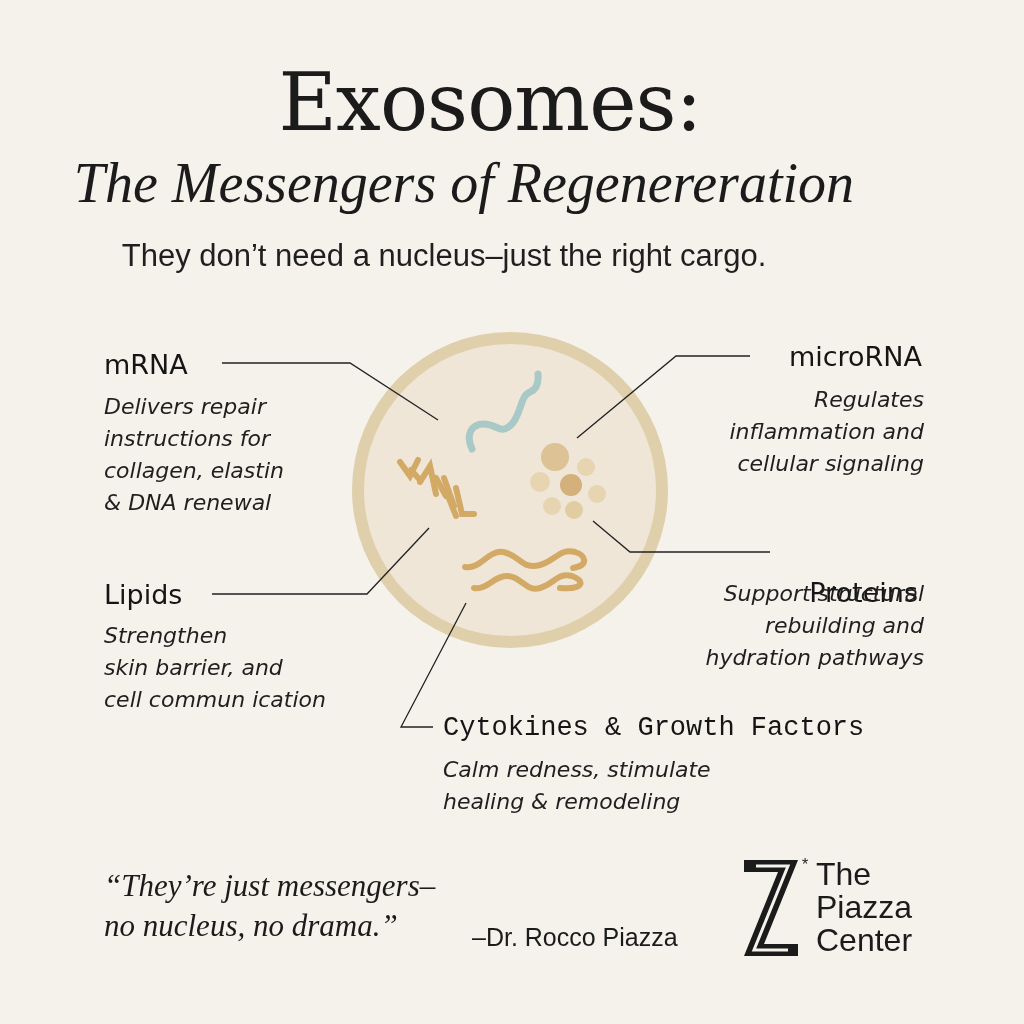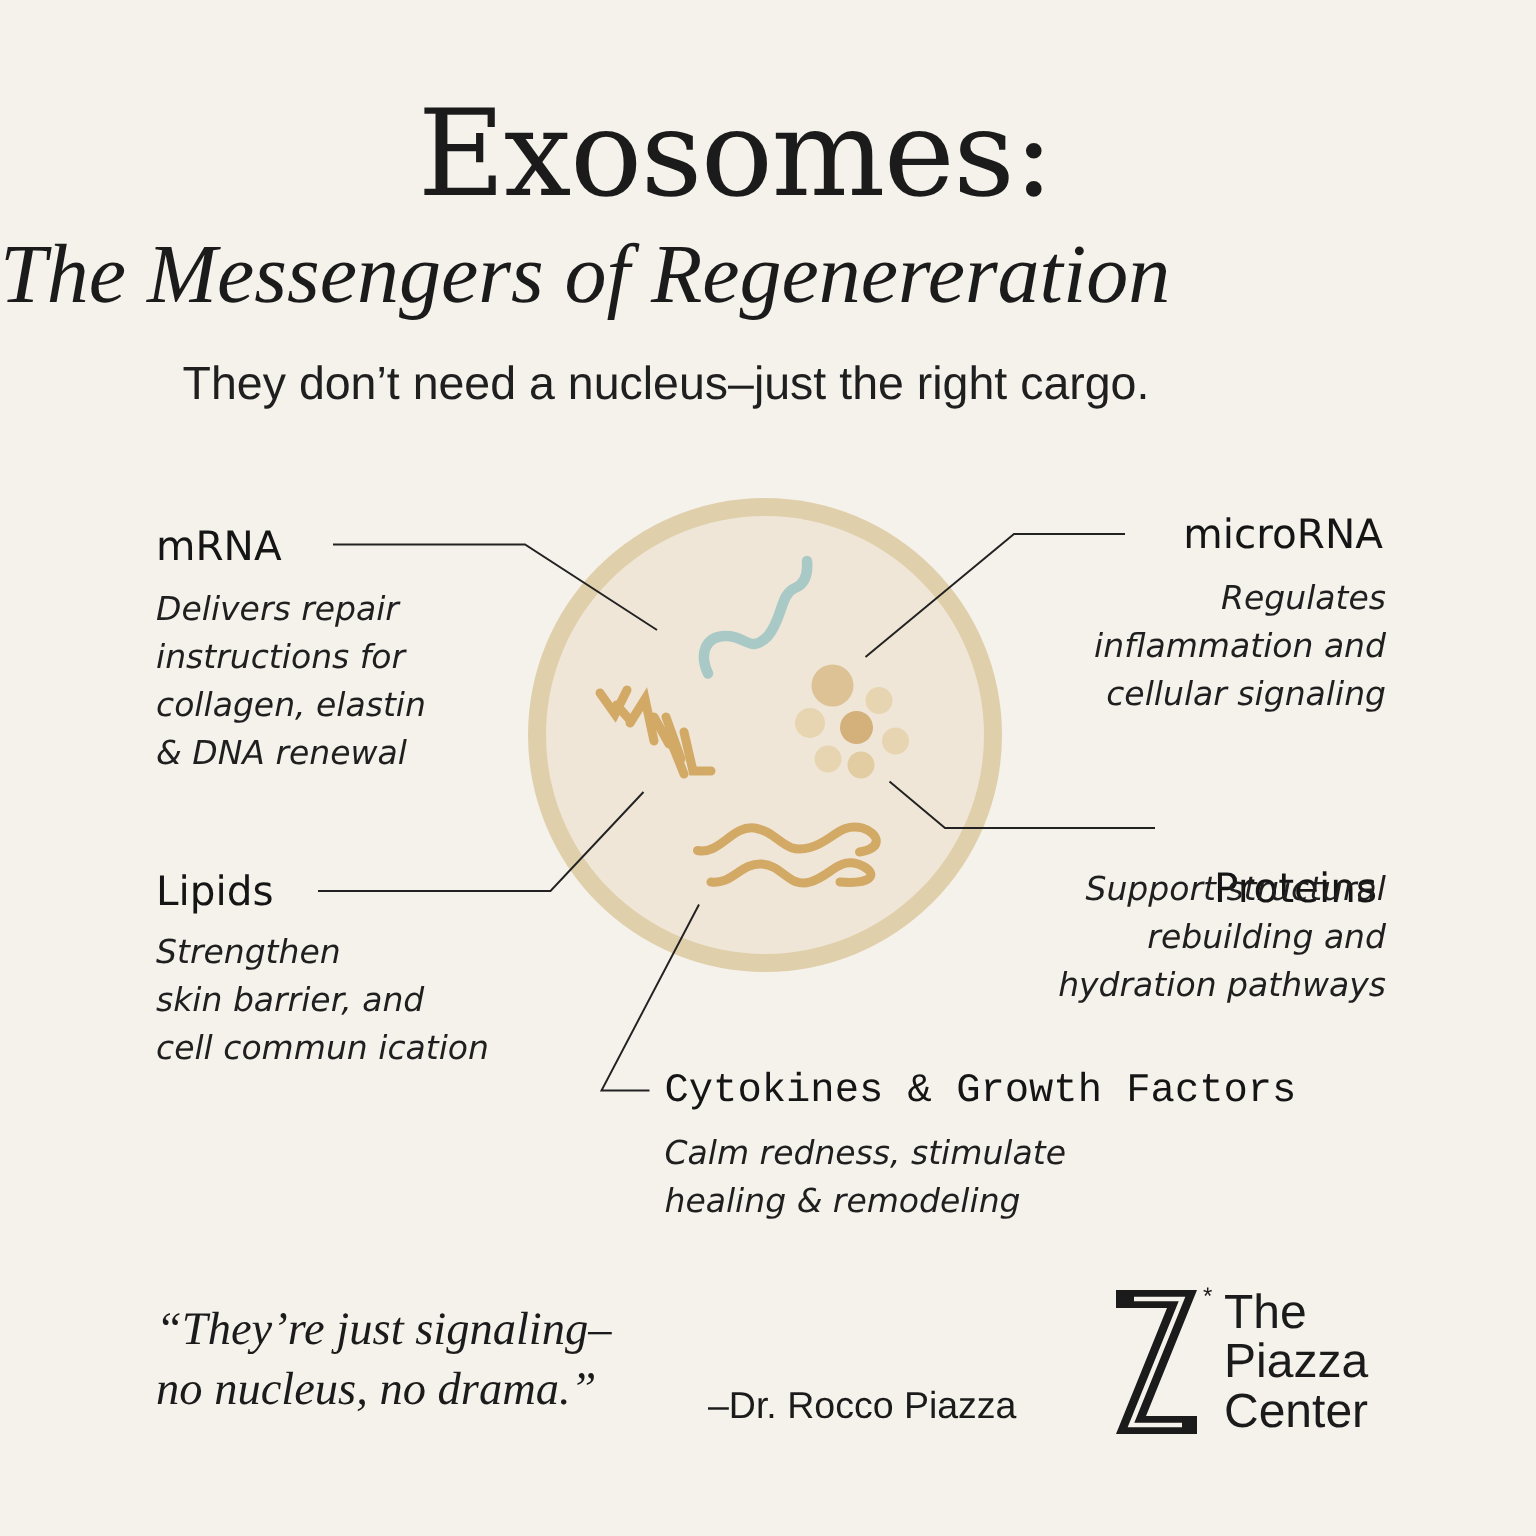--- a/index.html
+++ b/index.html
@@ -1,19 +1,19 @@
 <!DOCTYPE html>
 <html><head>
 <meta charset="utf-8">
 <style>
   html, body { margin:0; padding:0; }
   body { width:1024px; height:1024px; background:#f5f2ec; position:relative; overflow:hidden; color:#1a1a1a; }
   .abs { position:absolute; }
   .title { left:0; width:924px; top:58px; text-align:center; font-family:"DejaVu Serif","Liberation Serif",serif; font-size:80px; line-height:90px; letter-spacing:-1px; color:#1b1b1b;margin-left:28px; }
-  .subtitle { left:0; width:854px; top:150px; text-align:left; font-family:"Liberation Serif",serif; font-style:italic; font-size:56px; line-height:66px; color:#1b1b1b; }
+  .subtitle { left:0; width:854px; top:150px; text-align:right; font-family:"Liberation Serif",serif; font-style:italic; font-size:56px; line-height:66px; color:#1b1b1b; }
   .tagline { left:0; width:888px; top:236px; text-align:center; font-family:"Liberation Sans",sans-serif; font-size:31px; line-height:40px; color:#1f1f1f; }
   .label { font-family:"DejaVu Sans","Liberation Sans",sans-serif; font-size:27px; line-height:34px; color:#151515; font-weight:500; white-space:nowrap; }
   .desc { font-family:"DejaVu Sans","Liberation Sans",sans-serif; font-size:22px; line-height:32px; color:#1f1f1f; white-space:pre-line;font-style:italic; }
   .right { text-align:right; }
   svg.diagram { position:absolute; left:0; top:0; }
   .quote { left:104px; top:866px; font-family:"Liberation Serif",serif; font-style:italic; font-size:31px; line-height:40px; color:#1b1b1b; white-space:pre-line; }
   .author { left:472px; top:920px; font-family:"Liberation Sans",sans-serif; font-size:25px; line-height:34px; color:#1b1b1b; }
   .brand { left:816px; top:858px; font-family:"Liberation Sans",sans-serif; font-size:32px; line-height:33px; color:#1b1b1b; white-space:pre-line; }
 </style>
 </head>
@@ -84,21 +84,21 @@
 
 <div class="abs label" style="left:104px; top:578px;">Lipids</div>
 <div class="abs desc" style="left:104px; top:620px;">Strengthen
 skin barrier, and
 cell commun ication</div>
 
 <div class="abs label" style="left:443px; top:711px;font-family:Liberation Mono, monospace;">Cytokines &amp; Growth Factors</div>
 <div class="abs desc" style="left:443px; top:754px;">Calm redness, stimulate
 healing &amp; remodeling</div>
 
-<div class="abs quote">“They’re just signaling–
+<div class="abs quote">“They’re just messengers–
 no nucleus, no drama.”</div>
 <div class="abs author">–Dr. Rocco Piazza</div>
 
 <svg class="abs" style="left:742px; top:858px;" width="64" height="100" viewBox="0 0 64 100">
   <path d="M2 2 H56 L22 86 H56 V98 H2 L36 14 H2 Z" fill="#1b1b1b"></path>
   <path d="M14 8 H46 L12 92 H46" fill="none" stroke="#f5f2ec" stroke-width="3"></path>
 </svg>
 <div class="abs" style="left:802px; top:856px; font-family:'Liberation Sans',sans-serif; font-size:16px; color:#1b1b1b;">*</div>
 <div class="abs brand">The
 Piazza

